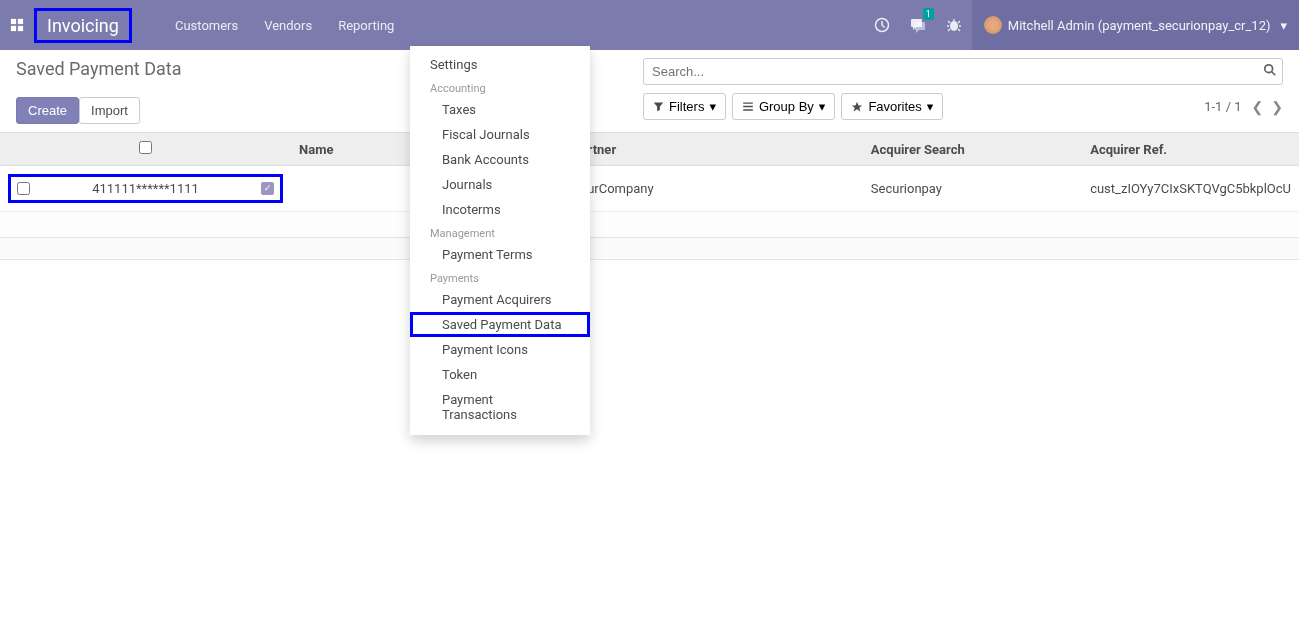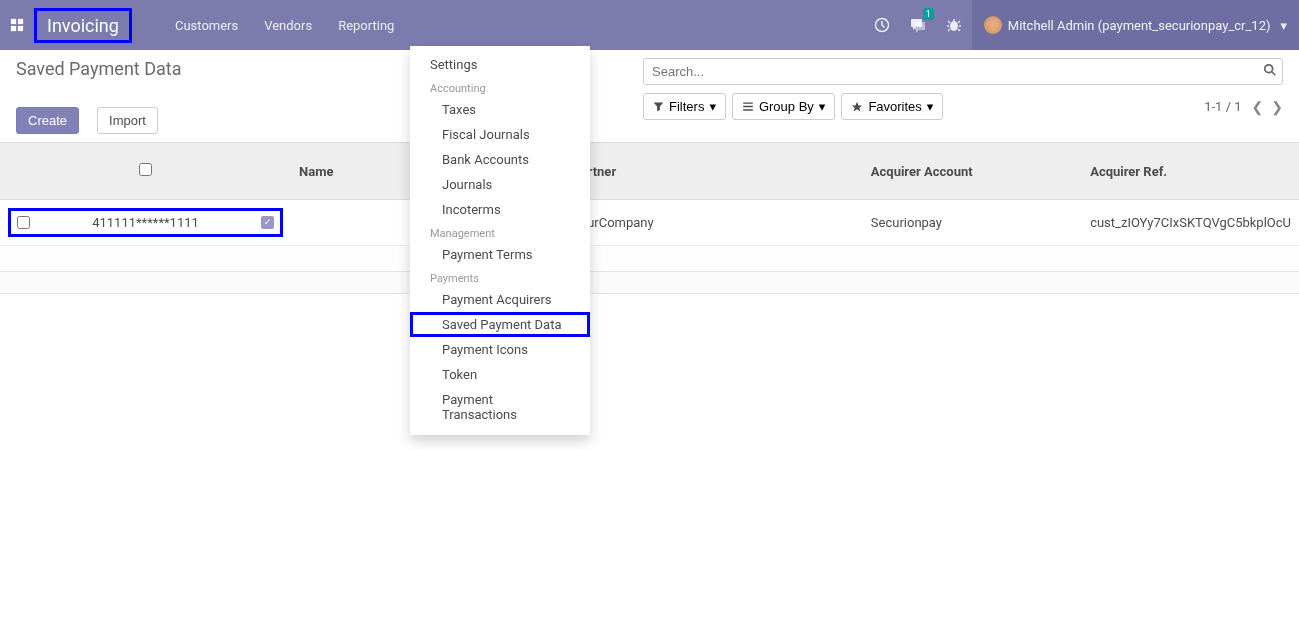--- a/index.html
+++ b/index.html
@@ -21,40 +21,40 @@
   .user-menu { background: #6f6ea3; height: 100%; display: flex; align-items: center; padding: 0 12px; cursor: pointer; color: rgba(255,255,255,0.9); font-size: 13px; gap: 6px; }
   .avatar { width: 18px; height: 18px; border-radius: 50%; background: radial-gradient(circle, #e8a87c 30%, #c38d62 100%); display:inline-block;}
   .caret { margin-left: 4px; }
   
   .hl-brand { border: 3px solid #0000ff; }
   .hl-config { border: 3px solid #0000ff; }
   
   .control-panel { padding: 8px 16px 0 16px; display: flex; justify-content: space-between; align-items: flex-start; }
   .cp-left {}
   .breadcrumb-title { font-size: 18px; color: #6b6b6b; font-weight: 400; }
-  .cp-buttons { margin-top: 28px; display: flex; gap: 18px; }
+  .cp-buttons { margin-top: 18px; display: flex; gap: 0; }
   .btn { padding: 5px 11px; font-size: 13px; border-radius: 3px; cursor: pointer; }
   .btn-primary { background: #8281b7; color: #fff; border: 1px solid #7c7bad; }
   .btn-default { background: #fff; color: #4c4c4c; border: 1px solid #ccc; }
   
   .cp-right { width: 640px; }
   .search-wrap { position: relative; margin-bottom: 8px; border-radius: 7px; }
   .search-input { width: 100%; padding: 5px 30px 5px 8px; border: 1px solid #ccc; border-radius: 3px; font-size: 13px; }
   .search-icon-btn { position: absolute; right: 6px; top: 5px; color: #666; cursor: pointer; }
   .cp-row2 { display:flex; justify-content: space-between; align-items: center; }
   .filter-group { display: flex; gap: 6px; }
   .btn-filter { background:#fff; border:1px solid #ccc; padding:5px 9px; border-radius:3px; font-size:13px; cursor:pointer; display:flex; align-items:center; gap:5px; }
   .pager { display:flex; align-items:center; gap:10px; color:#666; font-size:13px;}
   .pager-arrows { display:flex; gap:8px;}
   .pager-arrow { cursor:pointer; color:#888; font-size:14px;}
   
   .table-wrap { margin-top: 8px; }
   table { width: 100%; border-collapse: collapse; }
   thead { background: #eee; }
-  th { text-align: left; padding: 20px 8px; font-weight: 700; font-size: 13px; color: #4c4c4c; border-top:1px solid #ddd; border-bottom:1px solid #ddd;margin-left:32px;}
+  th { text-align: left; padding: 8px 8px; font-weight: 700; font-size: 13px; color: #4c4c4c; border-top:1px solid #ddd; border-bottom:1px solid #ddd;margin-left:32px;}
   th.cb-col, td.cb-col { width: 28px; text-align:center;}
   td { padding: 7px 8px; font-size: 13px; border-bottom:1px solid #eee; }
   tbody tr { background:#fff; }
   .tfoot-row td { height: 26px; border-bottom:1px solid #e5e5e5; background:#fdfdfd;}
   .tfoot-row2 td { height: 22px; border-bottom:1px solid #e5e5e5; background:#fafafa;}
   .mini-check { width:13px; height:13px; background:#9998c2; border-radius:2px; display:inline-flex; align-items:center; justify-content:center;}
   .mini-check::after { content:"✓"; color:#fff; font-size:9px; line-height:1;}
   
   .dropdown { position: absolute; top: 46px; left: 410px; width: 180px; background: #fff; box-shadow: 0 6px 12px rgba(0,0,0,0.18); padding: 6px 0 8px 0; z-index: 100; }
   .dd-item { padding: 5px 20px; font-size: 13px; color: #4c4c4c; cursor: pointer; }
@@ -166,21 +166,21 @@
 </div>
 
 <div class="table-wrap">
   <table>
     <thead>
       <tr>
         <th class="cb-col"><input type="checkbox" style=""></th>
         <th style="width:190px">Name</th>
         <th style="width:110px">Active</th>
         <th style="width:330px">Partner</th>
-        <th style="width:240px">Acquirer Account</th>
+        <th style="width:240px">Acquirer Search</th>
         <th>Acquirer Ref.</th>
       </tr>
     </thead>
     <tbody>
       <tr>
         <td class="cb-col" style="padding:8px;">
           <div style="border:3px solid #0000ff; display:flex; align-items:center; padding:4px 6px; gap:14px; width:275px; position:relative;">
             <input type="checkbox" style="">
             <span style="flex:1;">411111******1111</span>
             <span class="mini-check"></span>

